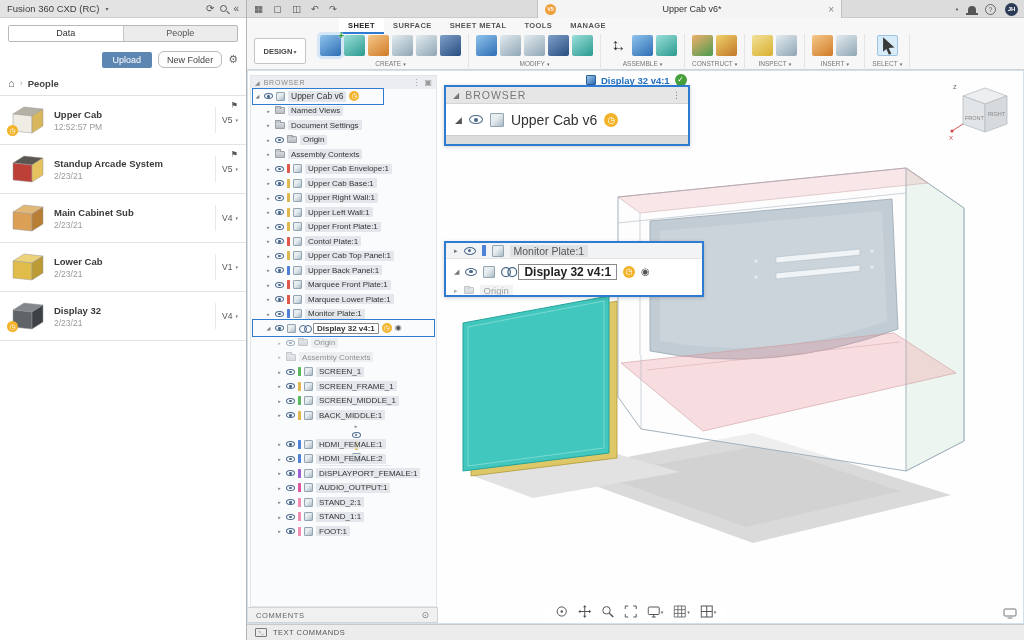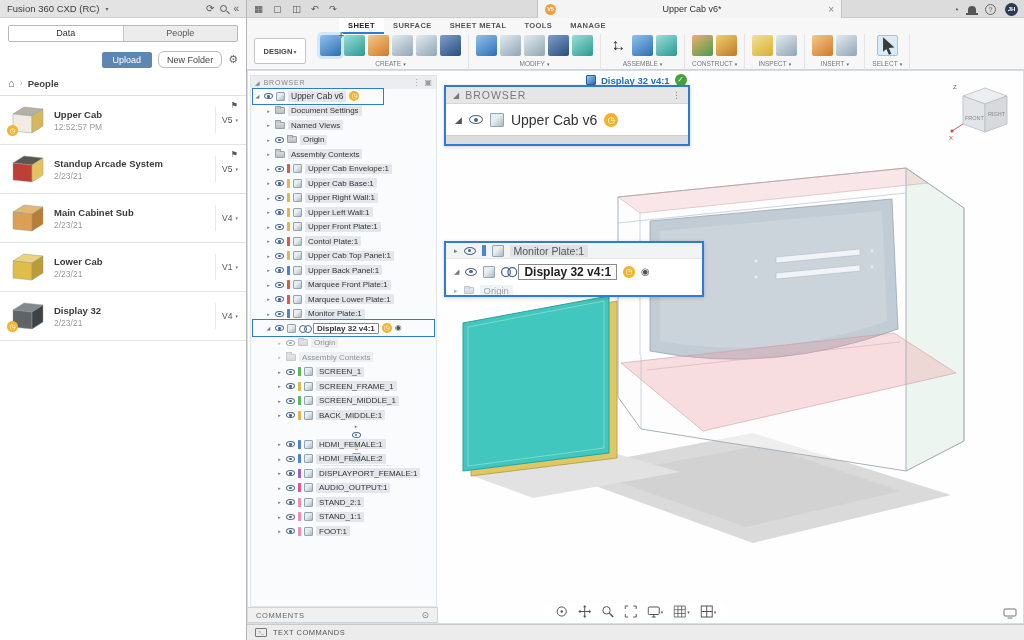--- a/index.html
+++ b/index.html
@@ -437,26 +437,26 @@
           <div class="tree-row root" style="padding-left: 3px;">
             <span class="tr-arrow">◢</span>
             <span class="eye"></span>
             <span class="cubeic"></span>
             <span class="tr-label">Upper Cab v6</span>
             <span class="clockbadge">◷</span>
           </div>
           <div class="tree-row" style="padding-left: 14px;">
             <span class="tr-arrow">▸</span>
             <span class="folder"></span>
+            <span class="tr-label">Named Views</span>
+          </div>
+          <div class="tree-row" style="padding-left: 14px;">
+            <span class="tr-arrow">▸</span>
+            <span class="folder"></span>
             <span class="tr-label">Document Settings</span>
-          </div>
-          <div class="tree-row" style="padding-left: 14px;">
-            <span class="tr-arrow">▸</span>
-            <span class="folder"></span>
-            <span class="tr-label">Named Views</span>
           </div>
           <div class="tree-row" style="padding-left: 14px;">
             <span class="tr-arrow">▸</span>
             <span class="eye"></span>
             <span class="folder"></span>
             <span class="tr-label">Origin</span>
           </div>
           <div class="tree-row" style="padding-left: 14px;">
             <span class="tr-arrow">▸</span>
             <span class="folder"></span>

